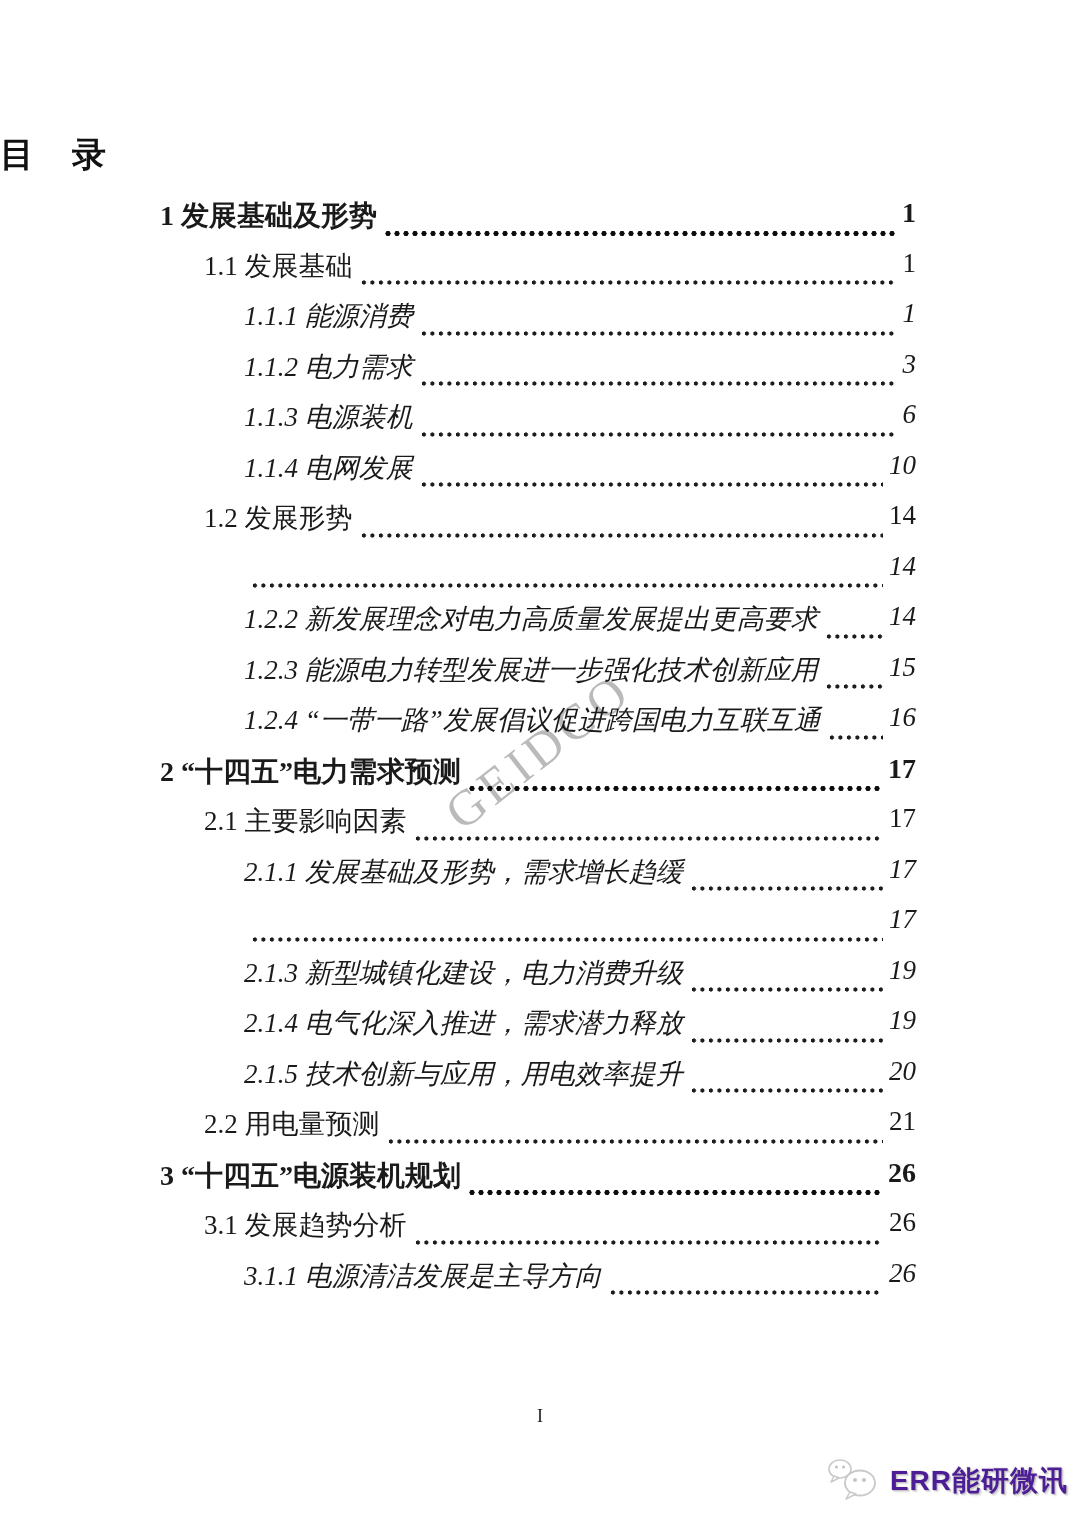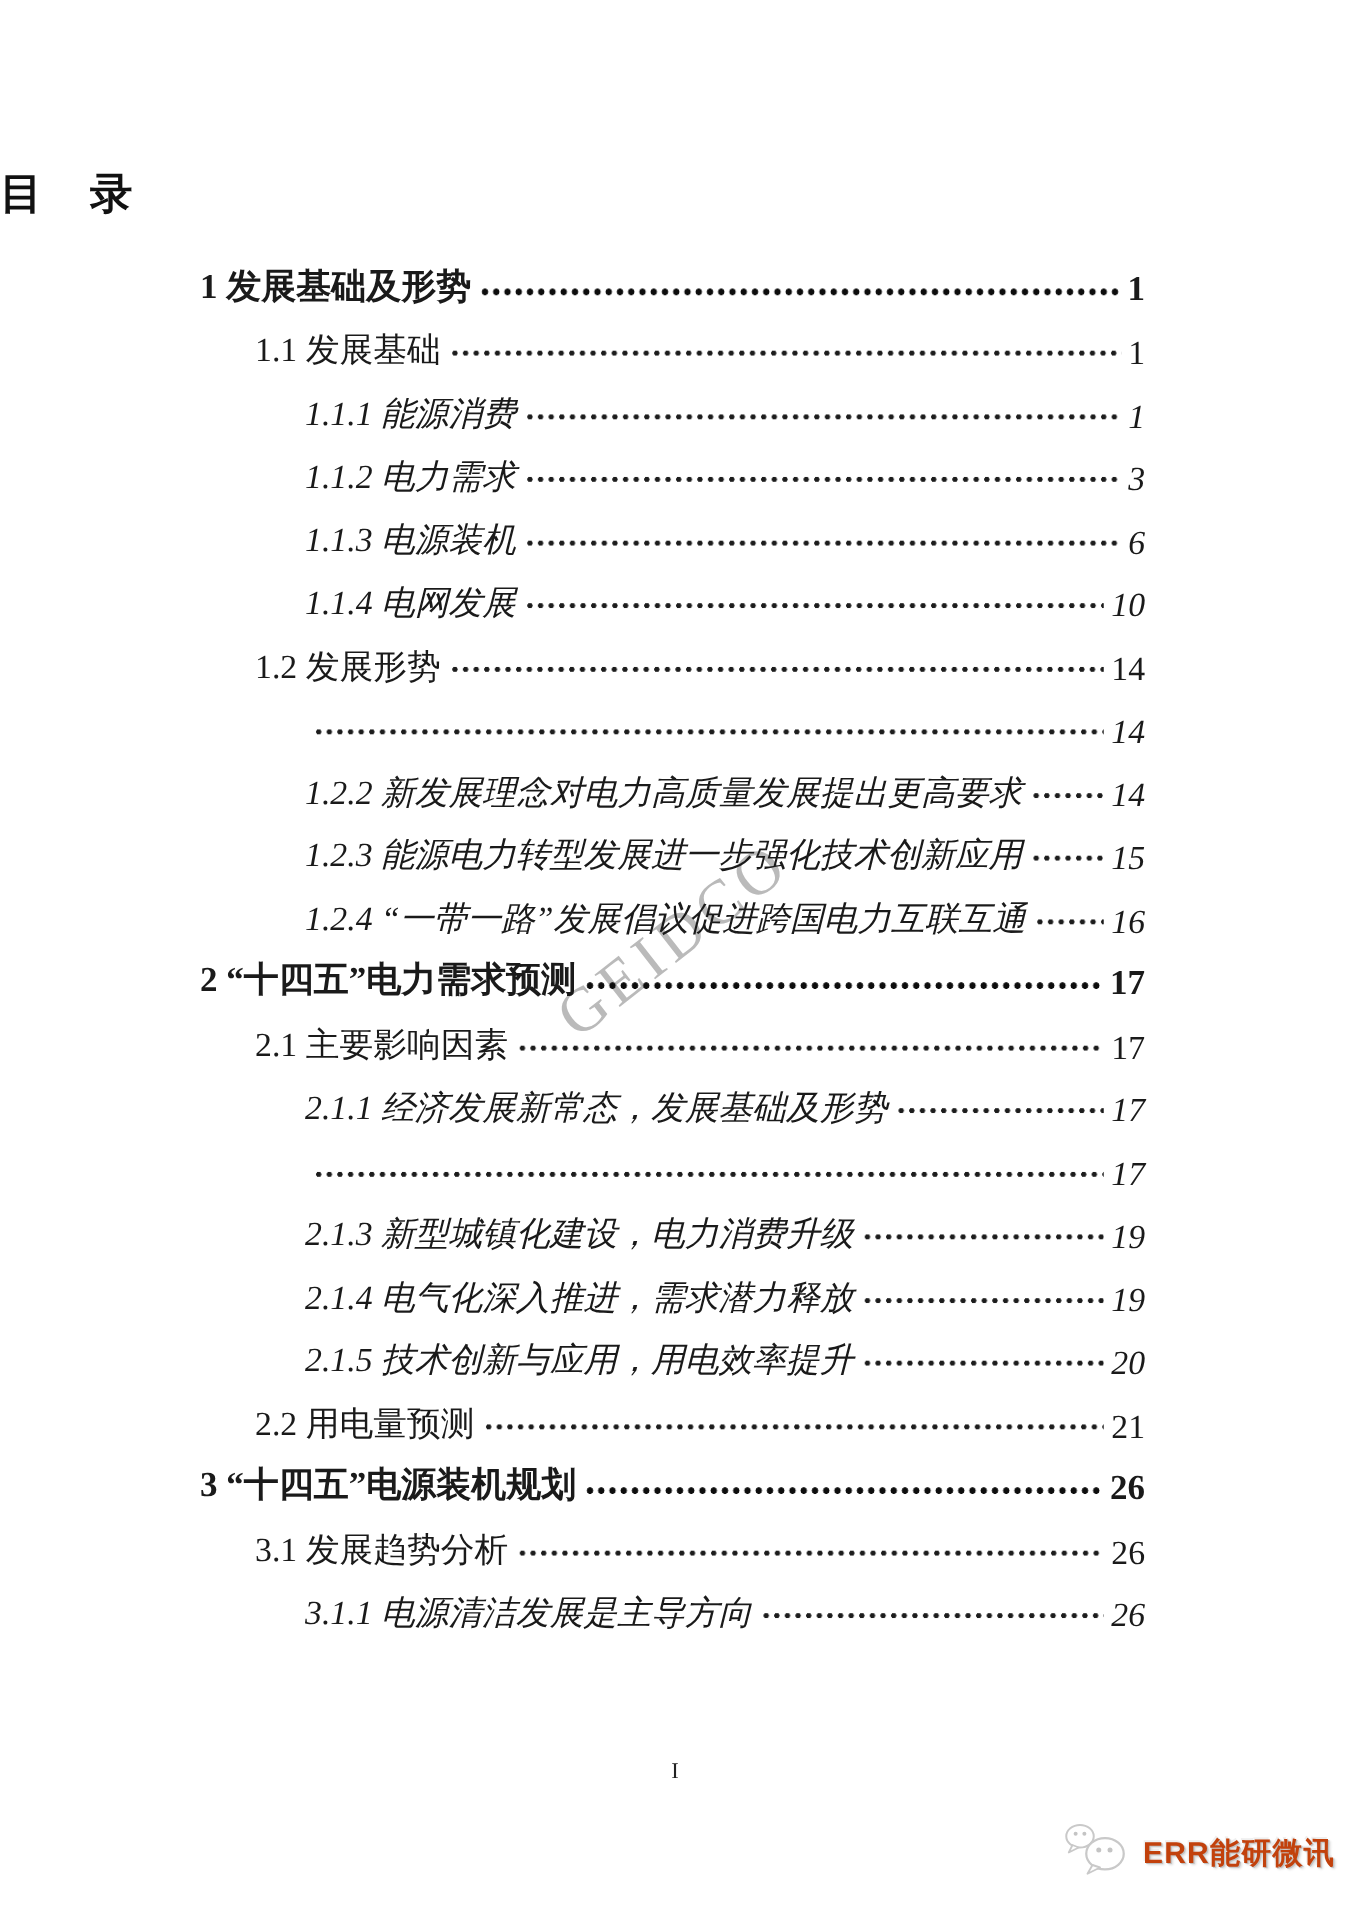--- a/index.html
+++ b/index.html
@@ -27,21 +27,21 @@
   
   .toc-list {
     position:absolute;
     top:197px;
     left:160px;
     right:164px;
     z-index:2;
   }
   .toc-row {
     display:flex;
-    align-items:flex-end;
+    align-items:flex-start;
     height:50.5px;
     font-size:27px;
     white-space:nowrap;
   }
   .toc-row.lvl1 { padding-left:0; font-weight:700; font-size:28px; }
   .toc-row.lvl2 { padding-left:44px; }
   .toc-row.lvl3 { padding-left:84px;font-style:italic; }
 
   .toc-label { flex:0 0 auto; }
 
@@ -91,23 +91,23 @@
   .footer-watermark {
     position:absolute;
     right:12px; top:1455px;
     display:flex;
     align-items:center;
     gap:8px;
     z-index:2;
   }
   .footer-watermark .brand-text {
     font-family:"Liberation Sans","DejaVu Sans",sans-serif;
-    font-size:24px;
+    font-size:28px;
     font-weight:700;
-    color:#c2410c;
+    color:#4c1d95;
     text-shadow:1px 1px 0 #c2c2c2, 2px 2px 2px #d9d9d9, -1px -1px 0 #efefef;
     letter-spacing:1px;
   }
 </style>
 </head>
 <body>
 
 <div class="geidco-watermark">GEIDCO</div>
 
 <div class="doc-title">目　录</div>
@@ -184,21 +184,21 @@
     <span class="toc-page">17</span>
   </div>
 
   <div class="toc-row lvl2">
     <span class="toc-label">2.1 主要影响因素</span>
     <span class="leader"></span>
     <span class="toc-page">17</span>
   </div>
 
   <div class="toc-row lvl3">
-    <span class="toc-label">2.1.1 经济发展新常态，发展基础及形势</span>
+    <span class="toc-label">2.1.1 发展基础及形势，需求增长趋缓</span>
     <span class="leader"></span>
     <span class="toc-page">17</span>
   </div>
 
   <div class="toc-row lvl3">
     <span class="leader"></span>
     <span class="toc-page">17</span>
   </div>
 
   <div class="toc-row lvl3">

